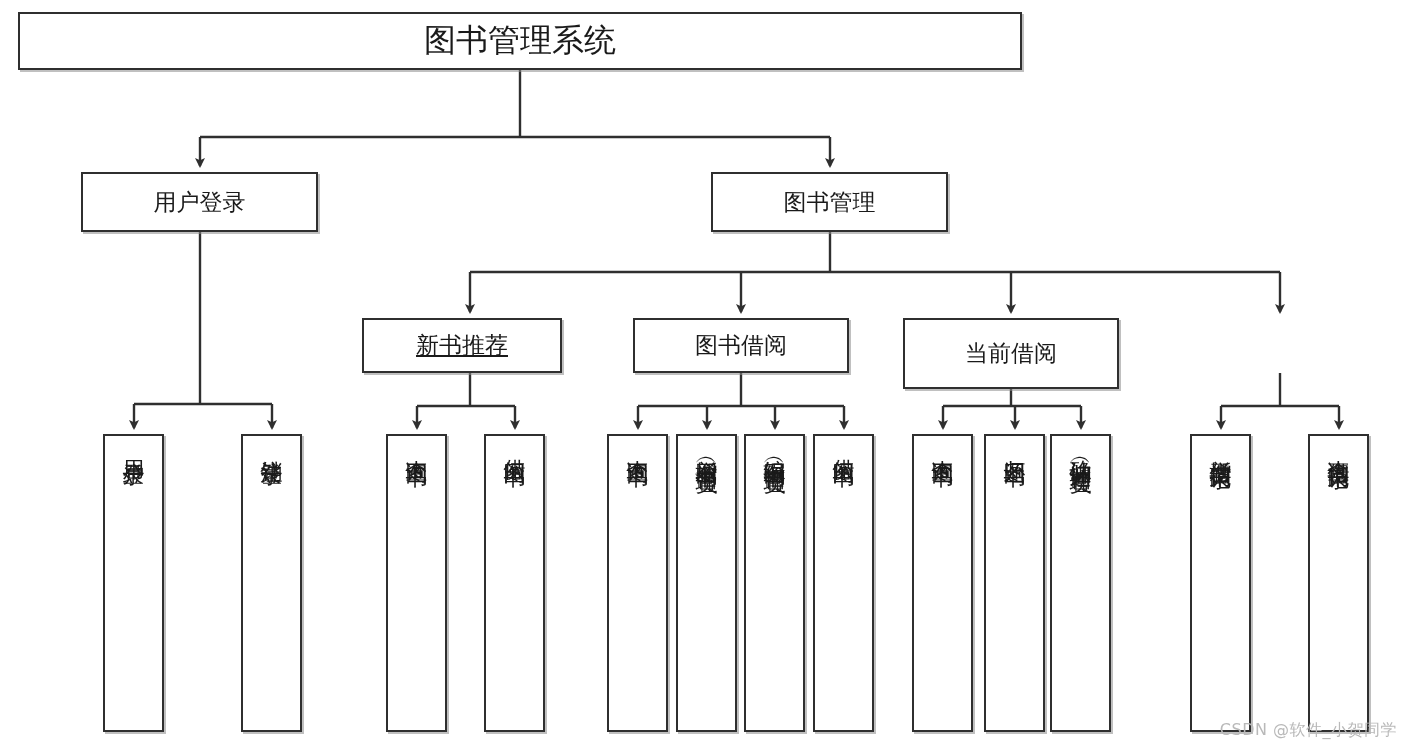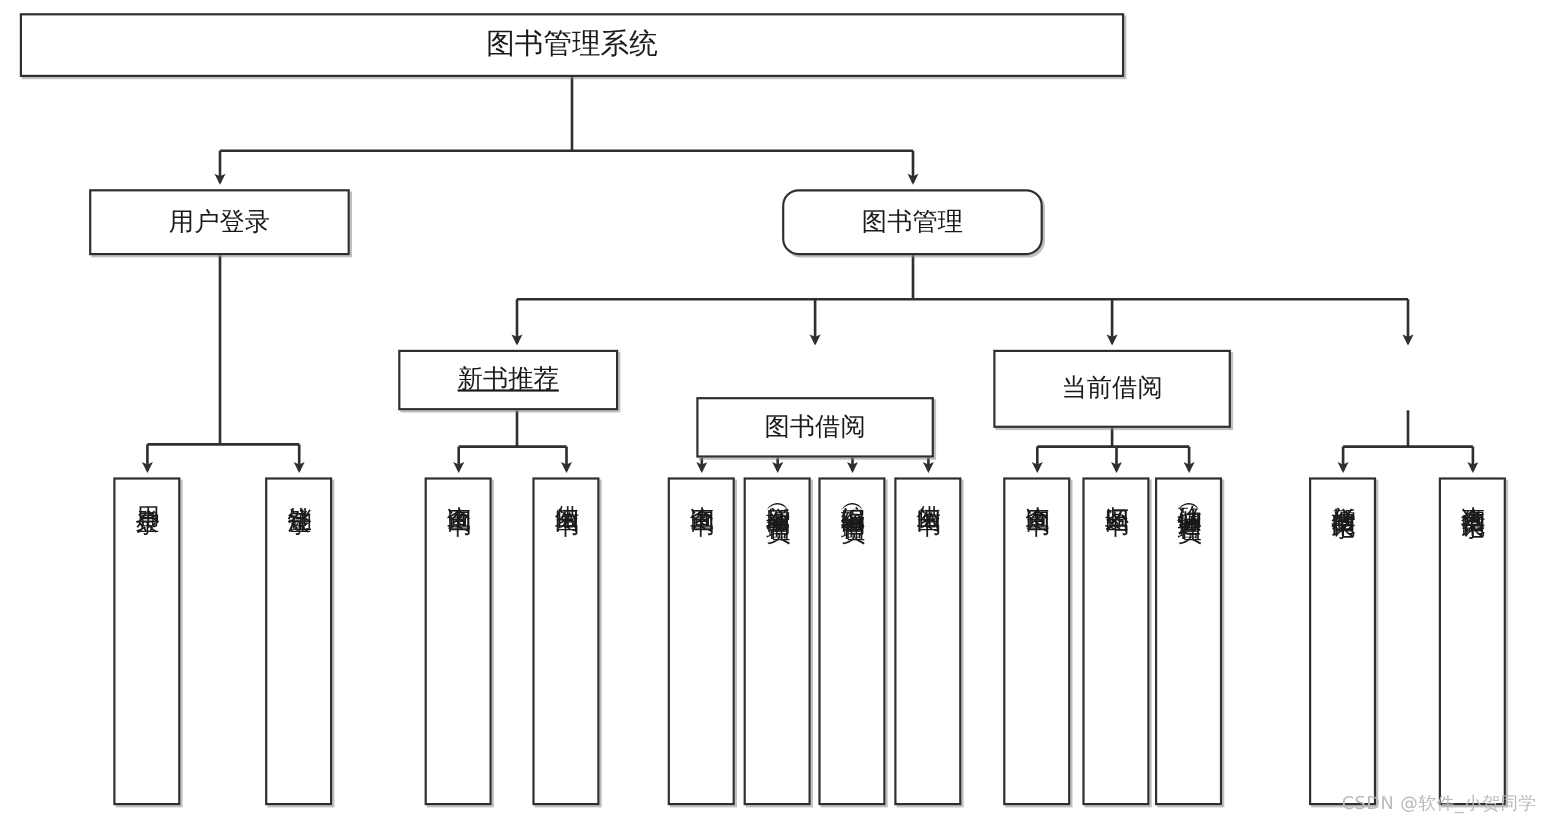--- a/index.html
+++ b/index.html
@@ -40,21 +40,21 @@
     display: block;
     text-align: center;
     line-height: 1.05;
     white-space: nowrap;
   }
   
   .node.horiz .node-label {
     font-size: 23px;
   }
   .node.root .node-label {
-    font-size: 26px;
+    font-size: 32px;
   }
   
   .node.vert {
     align-items: flex-start;
     justify-content: center;
     padding-top: 6px;
   }
   .node.vert .node-label {
     writing-mode: vertical-rl;
     text-orientation: upright;
@@ -128,28 +128,28 @@
     </g>
   </svg>
 
   <div class="node root horiz" style="left:18px; top:12px; width:1004px; height:58px;">
     <span class="node-label">图书管理系统</span>
   </div>
 
   <div class="node horiz" style="left:81px; top:172px; width:237px; height:60px;">
     <span class="node-label">用户登录</span>
   </div>
-  <div class="node horiz" style="left:711px; top:172px; width:237px; height:60px;border-radius:15px;">
+  <div class="node horiz" style="left:711px; top:172px; width:237px; height:60px;">
     <span class="node-label">图书管理</span>
   </div>
 
   <div class="node horiz" style="left:362px; top:318px; width:200px; height:55px;text-decoration:underline;">
     <span class="node-label">新书推荐</span>
   </div>
-  <div class="node horiz" style="left:633px; top:318px; width:216px; height:55px;margin-top:43px;">
+  <div class="node horiz" style="left:633px; top:318px; width:216px; height:55px;">
     <span class="node-label">图书借阅</span>
   </div>
   <div class="node horiz" style="left:903px; top:318px; width:216px; height:71px;">
     <span class="node-label">当前借阅</span>
   </div>
 
   <div class="node vert" style="left:103px; top:434px; width:61px; height:298px;">
     <span class="node-label">用户登录</span>
   </div>
   <div class="node vert" style="left:241px; top:434px; width:61px; height:298px;">

